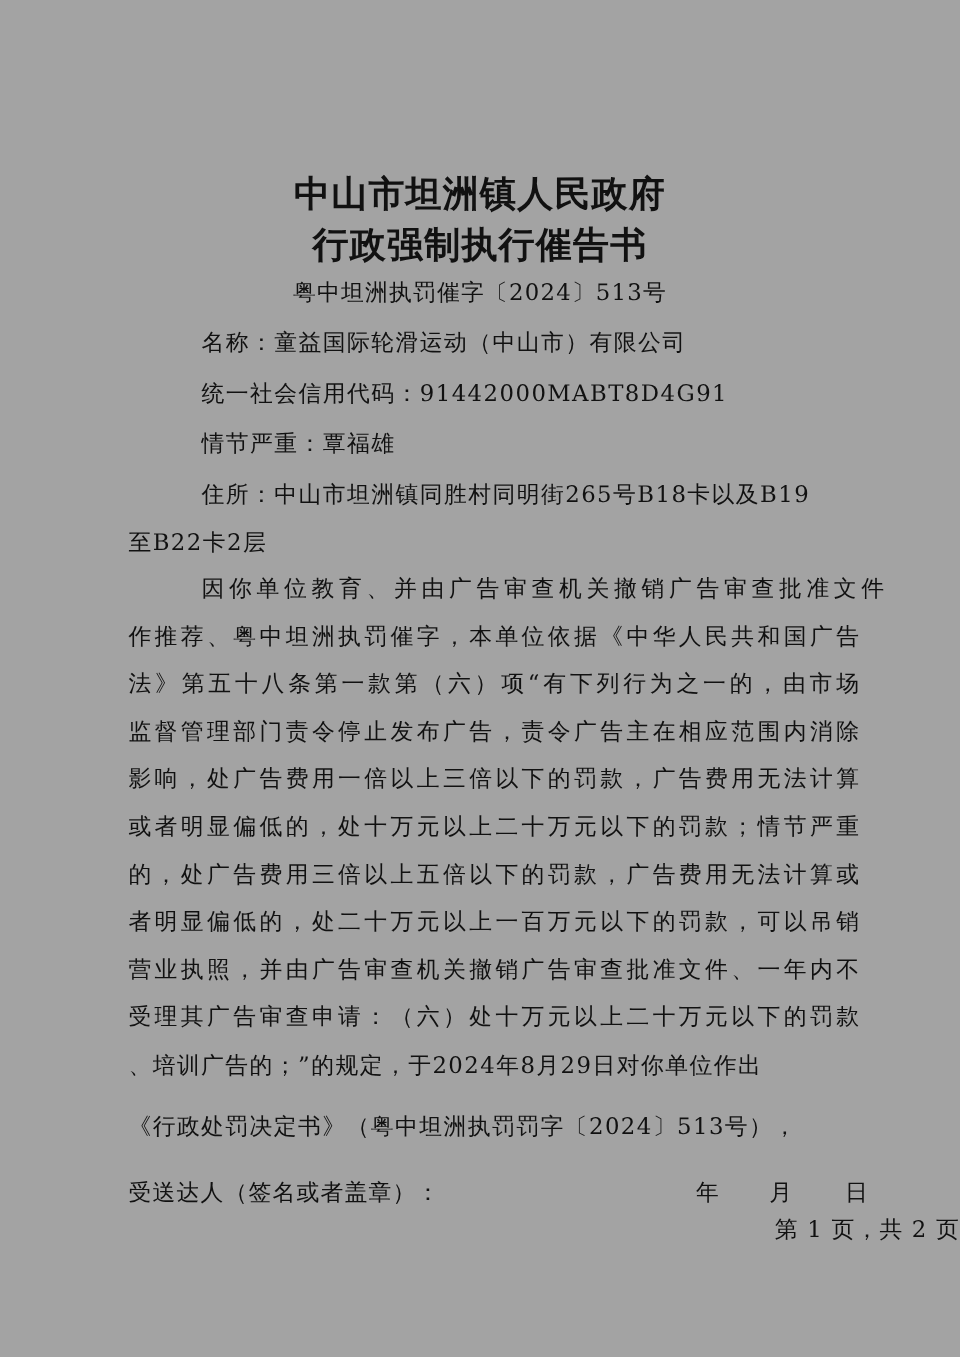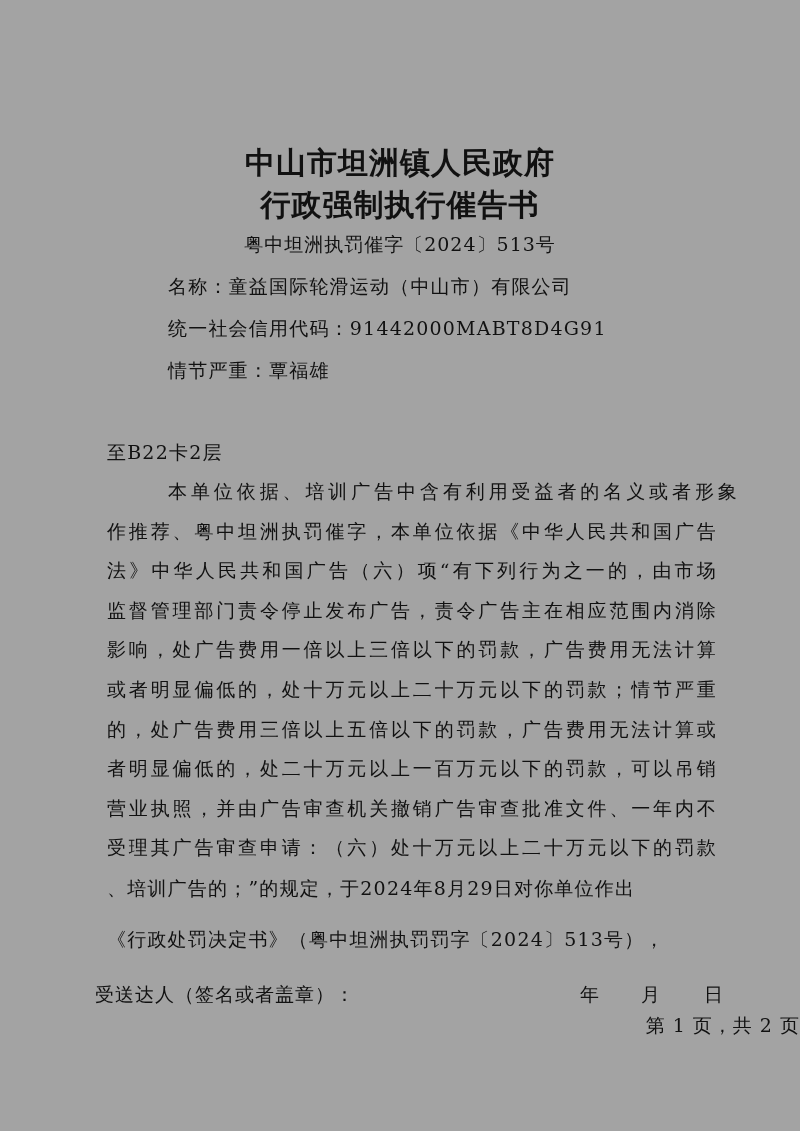--- a/index.html
+++ b/index.html
@@ -51,21 +51,21 @@
     }
     .indent { left: 148px; margin-left: 20px; }
     .flush { left: 107px; }
     .justify {
       width: 610px;
       text-align: justify;
       text-align-last: justify;
     }
     .footer-sign {
       position: absolute;
-      left: 95px;
+      left: 107px;
       top: 980px;
       font-size: 19px;
       line-height: 28px;
       white-space: nowrap;
       letter-spacing: 1px;
     }
     .date-fields {
       position: absolute;
       top: 980px;
       left: 580px;
@@ -91,25 +91,26 @@
 
 <div class="page">
 
   <div class="title l1">中山市坦洲镇人民政府</div>
   <div class="title l2">行政强制执行催告书</div>
   <div class="docno">粤中坦洲执罚催字〔2024〕513号</div>
 
   <div class="line indent" style="top:272px;">名称：童益国际轮滑运动（中山市）有限公司</div>
   <div class="line indent" style="top:314px;">统一社会信用代码：91442000MABT8D4G91</div>
   <div class="line indent" style="top:356px;">情节严重：覃福雄</div>
+  <div class="line indent" style="top:398px;">住所：中山市坦洲镇同胜村同明街265号B18卡以及B19</div>
   <div class="line flush" style="top:438px;">至B22卡2层</div>
 
-  <div class="line indent" style="top:477px; width:570px; text-align:justify; text-align-last:justify;">本单位依据、培训广告中含有利用受益者的名义或者形象</div>
+  <div class="line indent" style="top:477px; width:570px; text-align:justify; text-align-last:justify;">因你单位教育、并由广告审查机关撤销广告审查批准文件</div>
   <div class="line flush justify" style="top:517px;">作推荐、粤中坦洲执罚催字，本单位依据《中华人民共和国广告</div>
-  <div class="line flush justify" style="top:556px;">法》中华人民共和国广告（六）项“有下列行为之一的，由市场</div>
+  <div class="line flush justify" style="top:556px;">法》第五十八条第一款第（六）项“有下列行为之一的，由市场</div>
   <div class="line flush justify" style="top:596px;">监督管理部门责令停止发布广告，责令广告主在相应范围内消除</div>
   <div class="line flush justify" style="top:636px;font-family:Liberation Serif, serif;">影响，处广告费用一倍以上三倍以下的罚款，广告费用无法计算</div>
   <div class="line flush justify" style="top:675px;">或者明显偏低的，处十万元以上二十万元以下的罚款；情节严重</div>
   <div class="line flush justify" style="top:715px;">的，处广告费用三倍以上五倍以下的罚款，广告费用无法计算或</div>
   <div class="line flush justify" style="top:754px;">者明显偏低的，处二十万元以上一百万元以下的罚款，可以吊销</div>
   <div class="line flush justify" style="top:794px;">营业执照，并由广告审查机关撤销广告审查批准文件、一年内不</div>
   <div class="line flush justify" style="top:833px;">受理其广告审查申请：（六）处十万元以上二十万元以下的罚款</div>
   <div class="line flush" style="top:874px;">、培训广告的；”的规定，于2024年8月29日对你单位作出</div>
   <div class="line flush" style="top:925px;">《行政处罚决定书》（粤中坦洲执罚罚字〔2024〕513号），</div>
 

